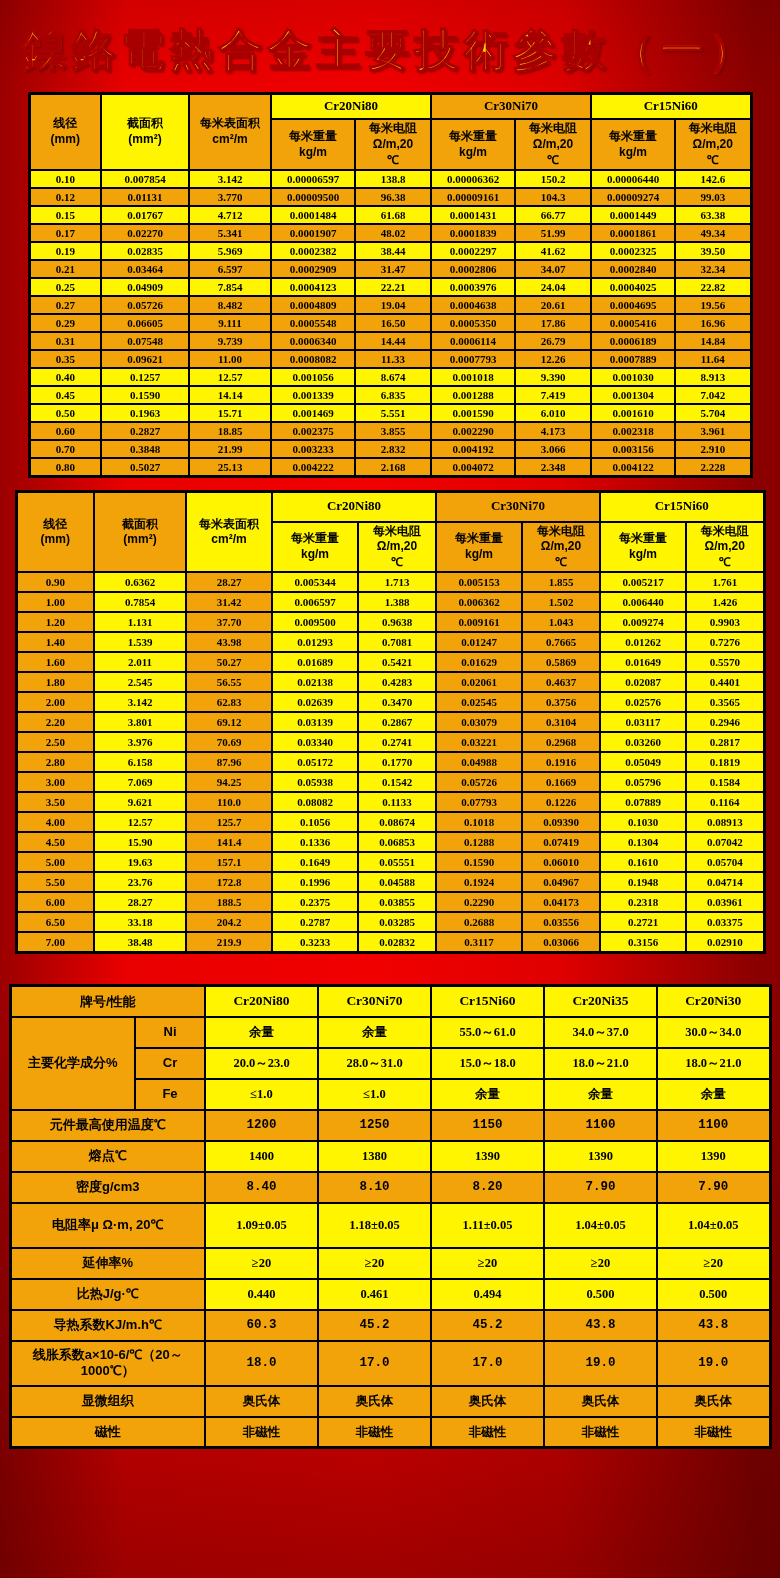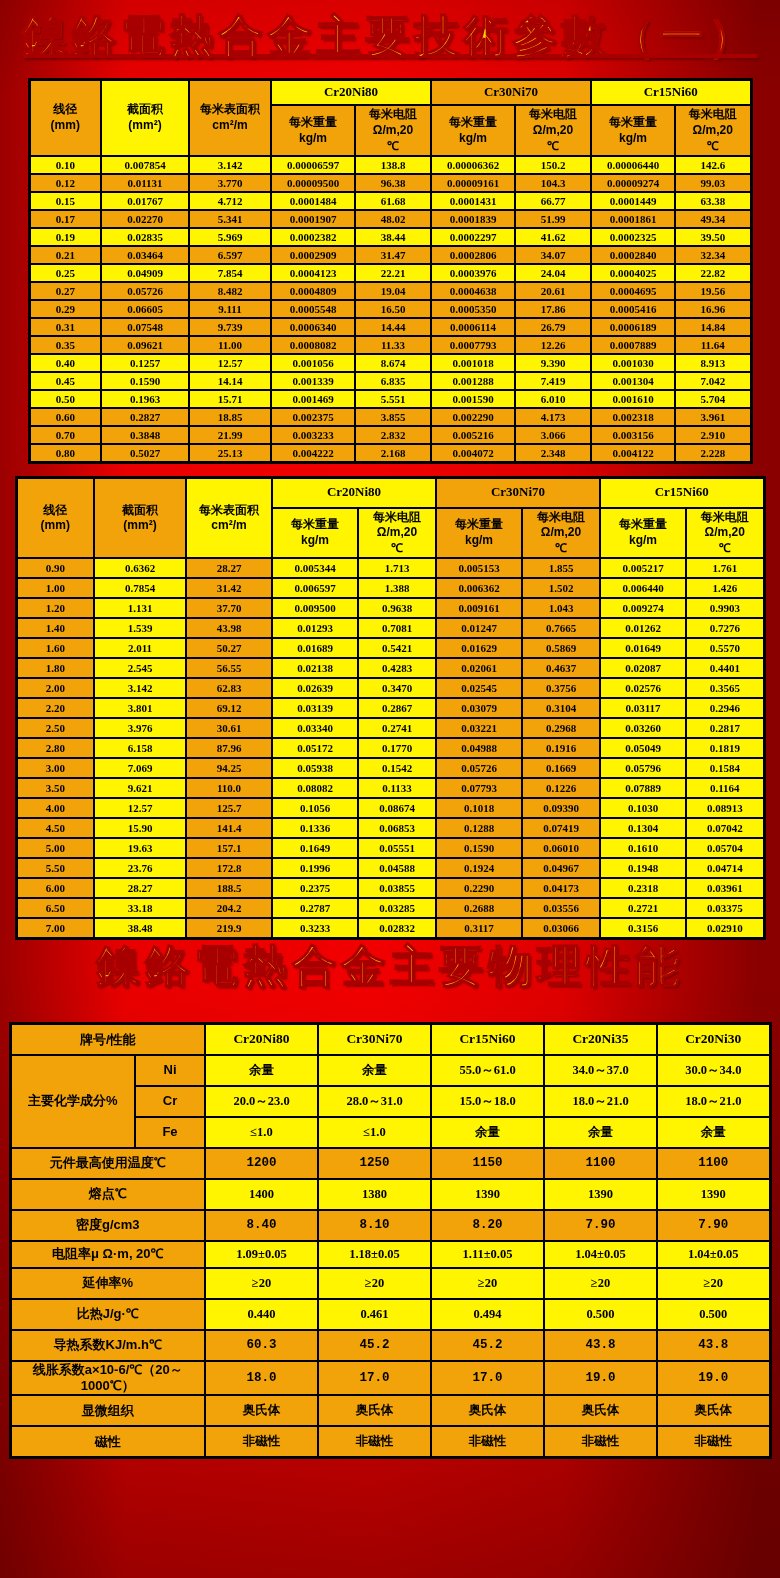--- a/index.html
+++ b/index.html
@@ -9,21 +9,21 @@
     background-image:
       linear-gradient(180deg, rgba(0,0,0,0.10) 0%, rgba(0,0,0,0) 6%, rgba(0,0,0,0) 62%, rgba(0,0,0,0.18) 88%, rgba(60,0,0,0.45) 100%),
       linear-gradient(90deg, #9b0000 0%, #e90000 16%, #f10000 48%, #df0000 72%, #8a0000 97%);
   }
   h1.title{
     margin:0;text-align:center;font-size:44px;line-height:1.18;font-weight:900;
     color:#ffd400;letter-spacing:5px;white-space:nowrap;
     -webkit-text-stroke:1.3px #a80000;
     text-shadow:2px 2px 2px rgba(90,0,0,.6);
   }
-  .t1-title{padding-top:10px;text-decoration:underline;}
+  .t1-title{padding-top:24px;}
   .t2-title{margin-top:30px;}
   .t3-title{margin-top:34px;font-size:47px;letter-spacing:9px;}
 
   table{border-collapse:collapse;margin:0 auto;border:3px solid #000;}
   th,td{border:2px solid #000;text-align:center;vertical-align:middle;color:#000;}
 
   .tech{table-layout:fixed;}
   .tech thead th{font-size:12px;font-weight:700;white-space:pre-line;line-height:1.3;padding:1px 2px;}
   .tech thead th.alloy{font-family:"Liberation Serif",serif;font-size:13px;}
   .tech td{font-family:"Liberation Serif",serif;font-weight:700;font-size:11px;padding:0;line-height:1;}
@@ -47,21 +47,21 @@
   
   .t2 tbody td{background:#fff500;}
   .t2 tbody td.c0,.t2 tbody td.c2,.t2 tbody td.c5,.t2 tbody td.c6{background:#f2a30a;}
 
   .phys{margin-top:30px;width:760px;table-layout:fixed;}
   .phys th{font-size:13px;font-weight:700;background:#f2a30a;padding:0 4px;line-height:1.25;}
   .phys thead th.alloy{background:#fff500;font-family:"Liberation Serif",serif;font-size:13.5px;}
   .phys td{background:#fff500;font-family:"Liberation Serif",serif;font-weight:700;font-size:12.5px;}
   .phys thead tr{height:31px;}
   .phys tbody tr{height:31px;}
-  .phys tbody tr.tall{height:27px;margin-left:36px;}
+  .phys tbody tr.tall{height:45px;margin-left:36px;}
   .phys tbody tr.orow td{background:#f2a30a;font-family:Liberation Mono, monospace;}
 </style>
 </head>
 <body>
 
 <div class="page">
 
   <h1 class="title t1-title">鎳鉻電熱合金主要技術參數（一）</h1>
 
   <table class="tech t1">
@@ -271,21 +271,21 @@
           <td class="c6">4.173</td>
           <td class="c7">0.002318</td>
           <td class="c8">3.961</td>
         </tr>
         <tr>
           <td class="c0">0.70</td>
           <td class="c1">0.3848</td>
           <td class="c2">21.99</td>
           <td class="c3">0.003233</td>
           <td class="c4">2.832</td>
-          <td class="c5">0.005216</td>
+          <td class="c5">0.004192</td>
           <td class="c6">3.066</td>
           <td class="c7">0.003156</td>
           <td class="c8">2.910</td>
         </tr>
         <tr>
           <td class="c0">0.80</td>
           <td class="c1">0.5027</td>
           <td class="c2">25.13</td>
           <td class="c3">0.004222</td>
           <td class="c4">2.168</td>
@@ -425,21 +425,21 @@
           <td class="c3">0.03139</td>
           <td class="c4">0.2867</td>
           <td class="c5">0.03079</td>
           <td class="c6">0.3104</td>
           <td class="c7">0.03117</td>
           <td class="c8">0.2946</td>
         </tr>
         <tr>
           <td class="c0">2.50</td>
           <td class="c1">3.976</td>
-          <td class="c2">30.61</td>
+          <td class="c2">70.69</td>
           <td class="c3">0.03340</td>
           <td class="c4">0.2741</td>
           <td class="c5">0.03221</td>
           <td class="c6">0.2968</td>
           <td class="c7">0.03260</td>
           <td class="c8">0.2817</td>
         </tr>
         <tr>
           <td class="c0">2.80</td>
           <td class="c1">6.158</td>
@@ -546,21 +546,20 @@
           <td class="c3">0.3233</td>
           <td class="c4">0.02832</td>
           <td class="c5">0.3117</td>
           <td class="c6">0.03066</td>
           <td class="c7">0.3156</td>
           <td class="c8">0.02910</td>
         </tr>
       </tbody>
   </table>
 
-  <h1 class="title t3-title">鎳鉻電熱合金主要物理性能</h1>
 
   <table class="phys">
     <colgroup>
       <col style="width:125px">
         <col style="width:70px">
       <col style="width:113px">
         <col style="width:113px">
         <col style="width:113px">
       <col style="width:113px">
         <col style="width:113px">

